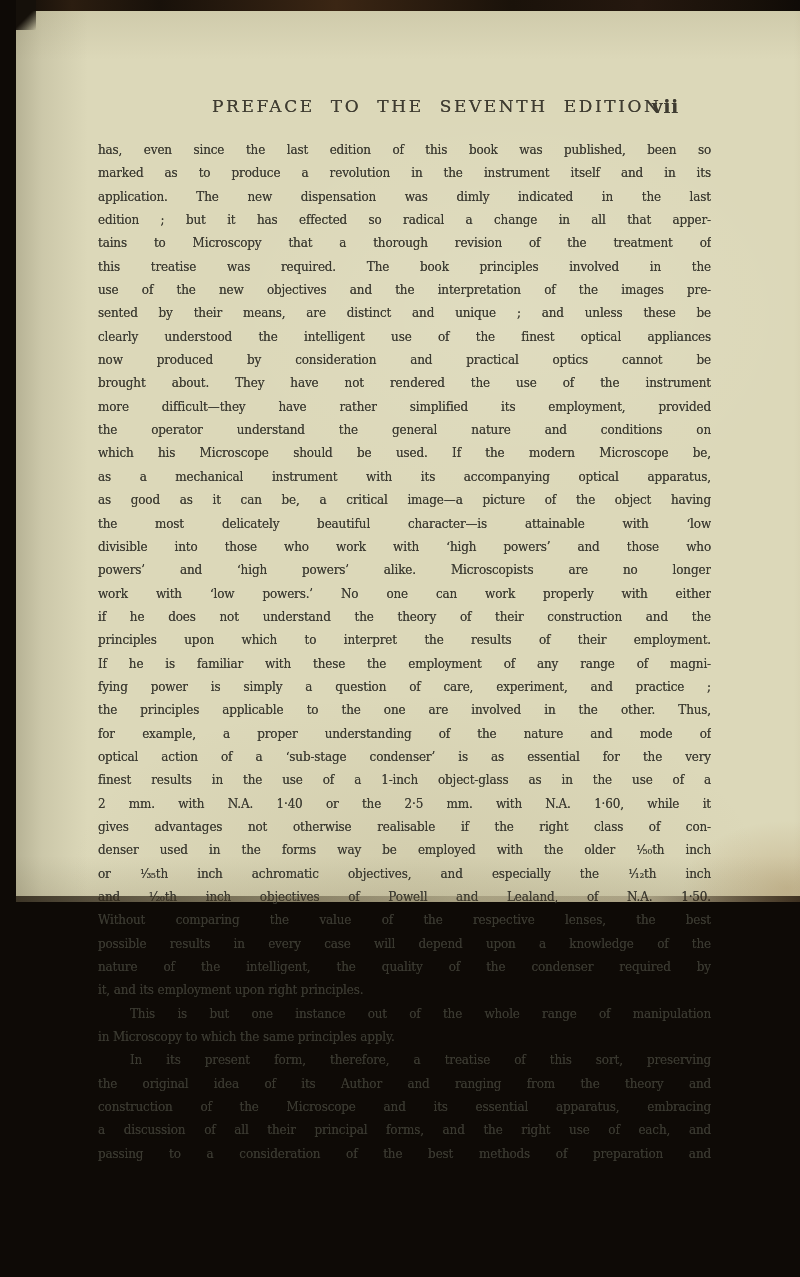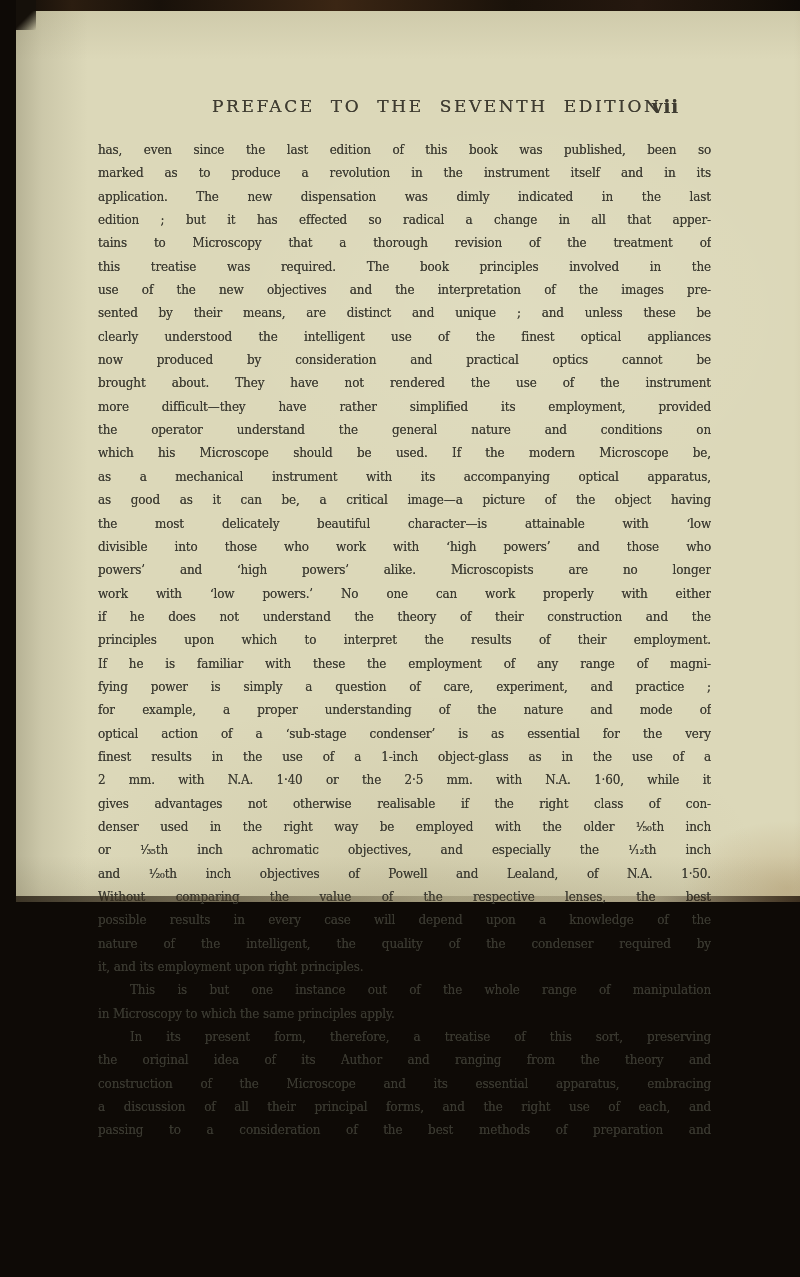--- a/index.html
+++ b/index.html
@@ -106,26 +106,27 @@
       <div class="line">as a mechanical instrument with its accompanying optical apparatus,</div>
       <div class="line">as good as it can be, a critical image—a picture of the object having</div>
       <div class="line">the most delicately beautiful character—is attainable with ‘low</div>
       <div class="line">divisible into those who work with ‘high powers’ and those who</div>
       <div class="line">powers’ and ‘high powers’ alike.  Microscopists are no longer</div>
       <div class="line">work with ‘low powers.’  No one can work properly with either</div>
       <div class="line">if he does not understand the theory of their construction and the</div>
       <div class="line">principles upon which to interpret the results of their employment.</div>
       <div class="line">If he is familiar with these the employment of any range of magni-</div>
       <div class="line">fying power is simply a question of care, experiment, and practice ;</div>
+      <div class="line">the principles applicable to the one are involved in the other.  Thus,</div>
       <div class="line">for example, a proper understanding of the nature and mode of</div>
       <div class="line">optical action of a ‘sub-stage condenser’ is as essential for the very</div>
       <div class="line">finest results in the use of a 1-inch object-glass as in the use of a</div>
       <div class="line">2 mm. with N.A. 1·40 or the 2·5 mm. with N.A. 1·60, while it</div>
       <div class="line">gives advantages not otherwise realisable if the right class of con-</div>
-      <div class="line">denser used in the right way be employed with the older ¹⁄₅₀th inch</div>
+      <div class="line">denser used in the forms way be employed with the older ¹⁄₅₀th inch</div>
       <div class="line">or ¹⁄₃₅th inch achromatic objectives, and especially the ¹⁄₁₂th inch</div>
       <div class="line">and ¹⁄₂₀th inch objectives of Powell and Lealand, of N.A. 1·50.</div>
       <div class="line">Without comparing the value of the respective lenses, the best</div>
       <div class="line">possible results in every case will depend upon a knowledge of the</div>
       <div class="line">nature of the intelligent, the quality of the condenser required by</div>
       <div class="line no-just">it, and its employment upon right principles.</div>
       <div class="line indent">This is but one instance out of the whole range of manipulation</div>
       <div class="line no-just">in Microscopy to which the same principles apply.</div>
       <div class="line indent">In its present form, therefore, a treatise of this sort, preserving</div>
       <div class="line">the original idea of its Author and ranging from the theory and</div>

